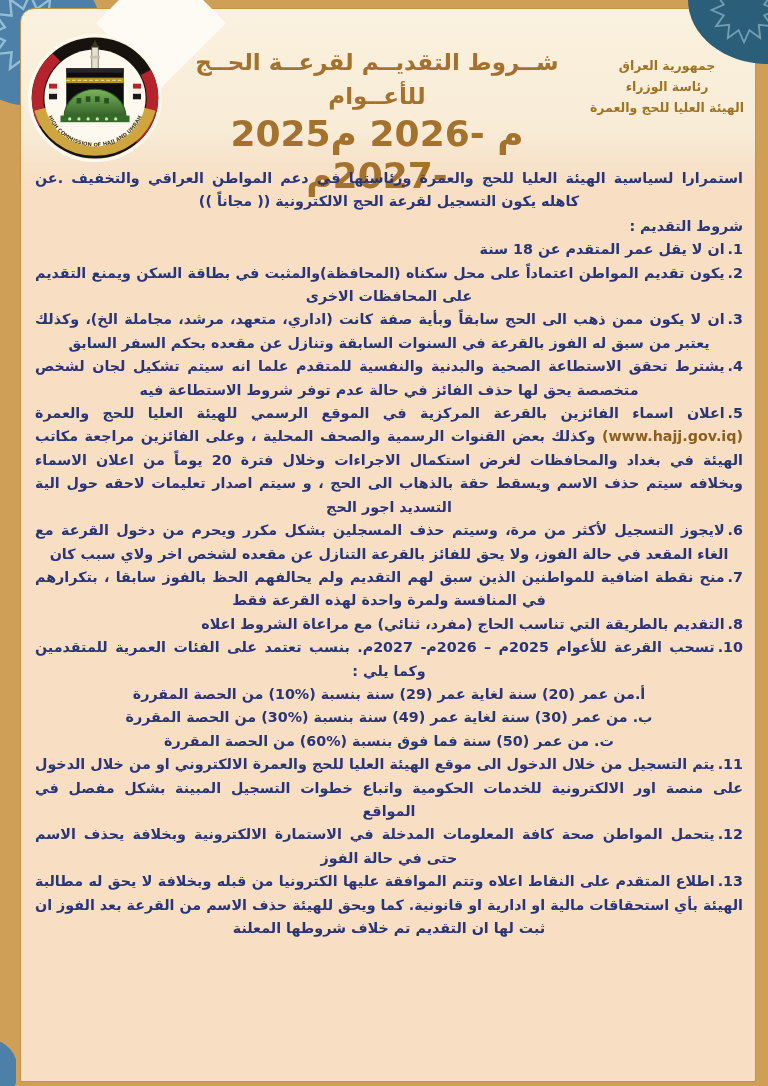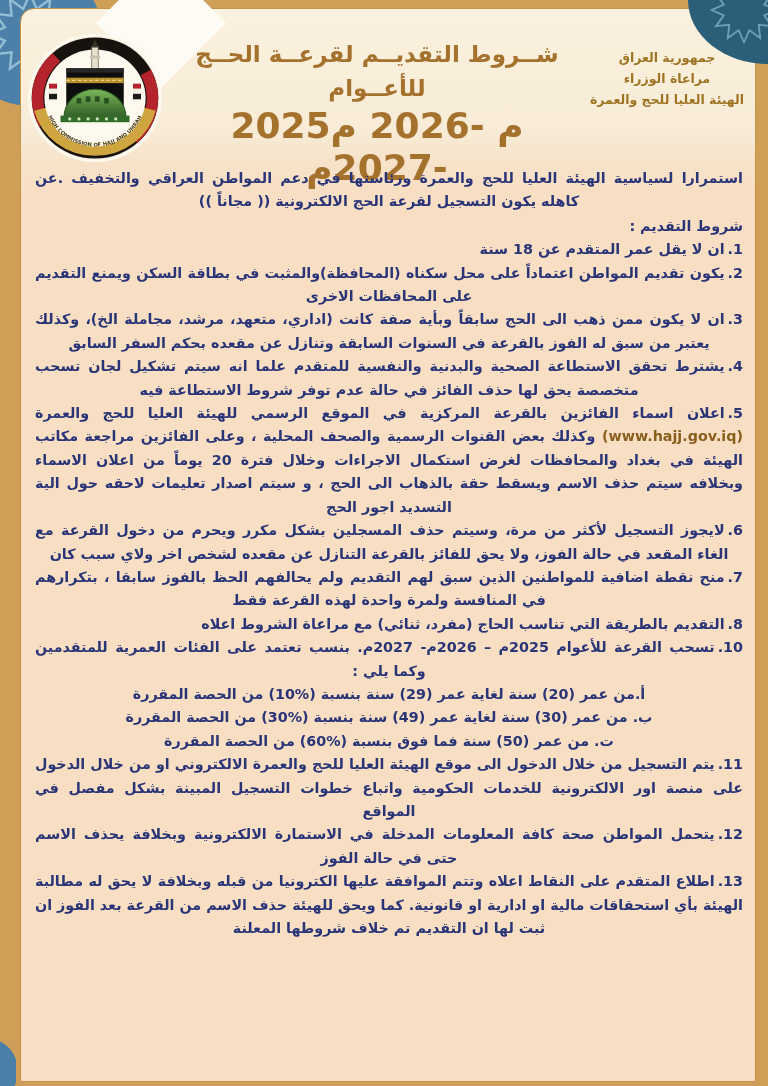--- a/index.html
+++ b/index.html
@@ -19,21 +19,21 @@
   
   .sheet{
     position:absolute;left:20px;right:12px;top:8px;bottom:4px;z-index:2;
     background:linear-gradient(180deg,#faf1de 0px,#f8ecd7 120px,#f7e2c9 155px,#f8dfc4 180px,#f8dec3 100%);
     border:1px solid #c59449;
     border-radius:14px 52px 2px 2px;
   }
   .diamond{position:absolute;left:94px;top:-32px;width:92px;height:92px;background:#fdfbf4;transform:rotate(45deg);z-index:3;}
   .emblem{position:absolute;left:26px;top:32px;width:138px;height:132px;z-index:5;}
   
-  .masthead{position:absolute;left:0;right:0;top:0;height:156px;z-index:3;}
+  .masthead{position:absolute;left:0;right:0;top:8px;height:156px;z-index:3;}
   .title-block{position:absolute;left:150px;right:172px;top:28px;text-align:center;color:#a5722e;font-weight:bold;}
   .title-line1{font-size:23px;line-height:34px;letter-spacing:0.5px;}
   .title-line2{font-size:36px;line-height:42px;}
   .org-block{position:absolute;right:2px;top:38px;width:172px;text-align:center;color:#9e7423;font-weight:bold;font-size:12.5px;line-height:21px;}
   
   .content{
     position:absolute;left:14px;right:12px;top:158px;bottom:8px;z-index:3;
     direction:rtl;color:#2a3578;font-weight:bold;
     font-size:14.3px;line-height:23.4px;
     text-align:justify;
@@ -62,33 +62,33 @@
 <div class="sheet">
   <div class="diamond"></div>
 
   <div class="masthead">
     <div class="title-block">
       <div class="title-line1">شــروط التقديــم لقرعــة الحــج للأعــوام</div>
       <div class="title-line2">2025م -2026 م -2027م</div>
     </div>
     <div class="org-block">
       <div>جمهورية العراق</div>
-      <div>مراعاة الوزراء</div>
+      <div>رئاسة الوزراء</div>
       <div>الهيئة العليا للحج والعمرة</div>
     </div>
   </div>
 
   <div class="content">
     <div class="intro jl" style="text-align-last: center;">استمرارا لسياسية الهيئة العليا للحج والعمرة ورئاستها في دعم المواطن العراقي والتخفيف .عن كاهله يكون التسجيل لقرعة الحج الالكترونية (( مجاناً ))</div>
     <div class="sec-head">شروط التقديم :</div>
 
     <div class="cond jl"><span class="num">1.</span><span>ان لا يقل عمر المتقدم عن 18 سنة</span></div>
     <div class="cond jl" style="text-align-last: center;"><span class="num">2.</span><span>يكون تقديم المواطن اعتماداً على محل سكناه (المحافظة)والمثبت في بطاقة السكن ويمنع التقديم على المحافظات الاخرى</span></div>
     <div class="cond jl" style="text-align-last: center;"><span class="num">3.</span><span>ان لا يكون ممن ذهب الى الحج سابقاً وبأية صفة كانت (اداري، متعهد، مرشد، مجاملة الخ)، وكذلك يعتبر من سبق له الفوز بالقرعة في السنوات السابقة وتنازل عن مقعده بحكم السفر السابق</span></div>
-    <div class="cond jl" style="text-align-last: center;"><span class="num">4.</span><span>يشترط تحقق الاستطاعة الصحية والبدنية والنفسية للمتقدم علما انه سيتم تشكيل لجان تسحب متخصصة يحق لها حذف الفائز في حالة عدم توفر شروط الاستطاعة فيه</span></div>
+    <div class="cond jl" style="text-align-last: center;"><span class="num">4.</span><span>يشترط تحقق الاستطاعة الصحية والبدنية والنفسية للمتقدم علما انه سيتم تشكيل لجان لشخص متخصصة يحق لها حذف الفائز في حالة عدم توفر شروط الاستطاعة فيه</span></div>
     <div class="cond jl" style="text-align-last: center;"><span class="num">5.</span><span>اعلان اسماء الفائزين بالقرعة المركزية في الموقع الرسمي للهيئة العليا للحج والعمرة </span><span class="url">(www.hajj.gov.iq)</span><span> وكذلك بعض القنوات الرسمية والصحف المحلية ، وعلى الفائزين مراجعة مكاتب الهيئة في بغداد والمحافظات لغرض استكمال الاجراءات وخلال فترة 20 يوماً من اعلان الاسماء وبخلافه سيتم حذف الاسم ويسقط حقة بالذهاب الى الحج ، و سيتم اصدار تعليمات لاحقه حول الية التسديد اجور الحج</span></div>
     <div class="cond jl" style="text-align-last: center;"><span class="num">6.</span><span>لايجوز التسجيل لأكثر من مرة، وسيتم حذف المسجلين بشكل مكرر ويحرم من دخول القرعة مع الغاء المقعد في حالة الفوز، ولا يحق للفائز بالقرعة التنازل عن مقعده لشخص اخر ولاي سبب كان</span></div>
     <div class="cond jl" style="text-align-last: center;"><span class="num">7.</span><span>منح نقطة اضافية للمواطنين الذين سبق لهم التقديم ولم يحالفهم الحظ بالفوز سابقا ، بتكرارهم في المنافسة ولمرة واحدة لهذه القرعة فقط</span></div>
     <div class="cond jl"><span class="num">8.</span><span>التقديم بالطريقة التي تناسب الحاج (مفرد، ثنائي) مع مراعاة الشروط اعلاه</span></div>
     <div class="cond jl" style="text-align-last: center;"><span class="num">10.</span><span>تسحب القرعة للأعوام 2025م – 2026م- 2027م. بنسب تعتمد على الفئات العمرية للمتقدمين وكما يلي :</span></div>
 
     <div class="subs">
       <div class="sub">أ.من عمر (20) سنة لغاية عمر (29) سنة بنسبة (%10) من الحصة المقررة</div>
       <div class="sub">ب. من عمر (30) سنة لغاية عمر (49) سنة بنسبة (%30) من الحصة المقررة</div>
       <div class="sub">ت. من عمر (50) سنة فما فوق بنسبة (%60) من الحصة المقررة</div>

